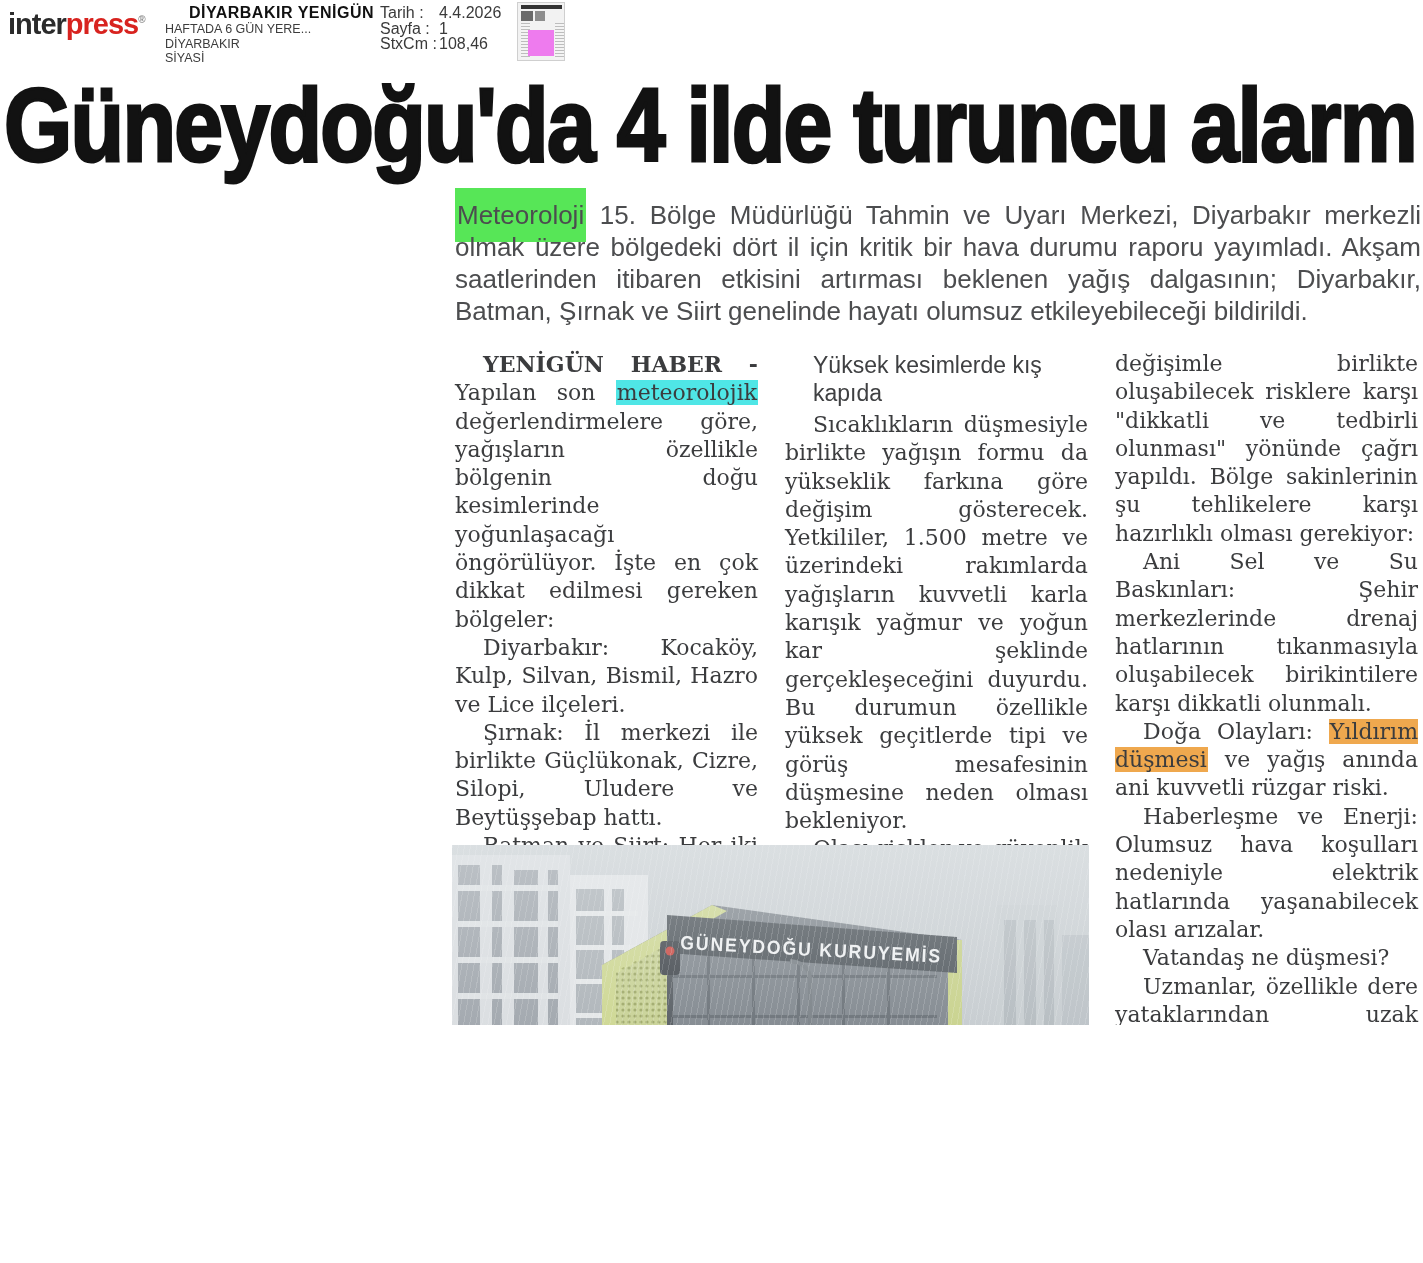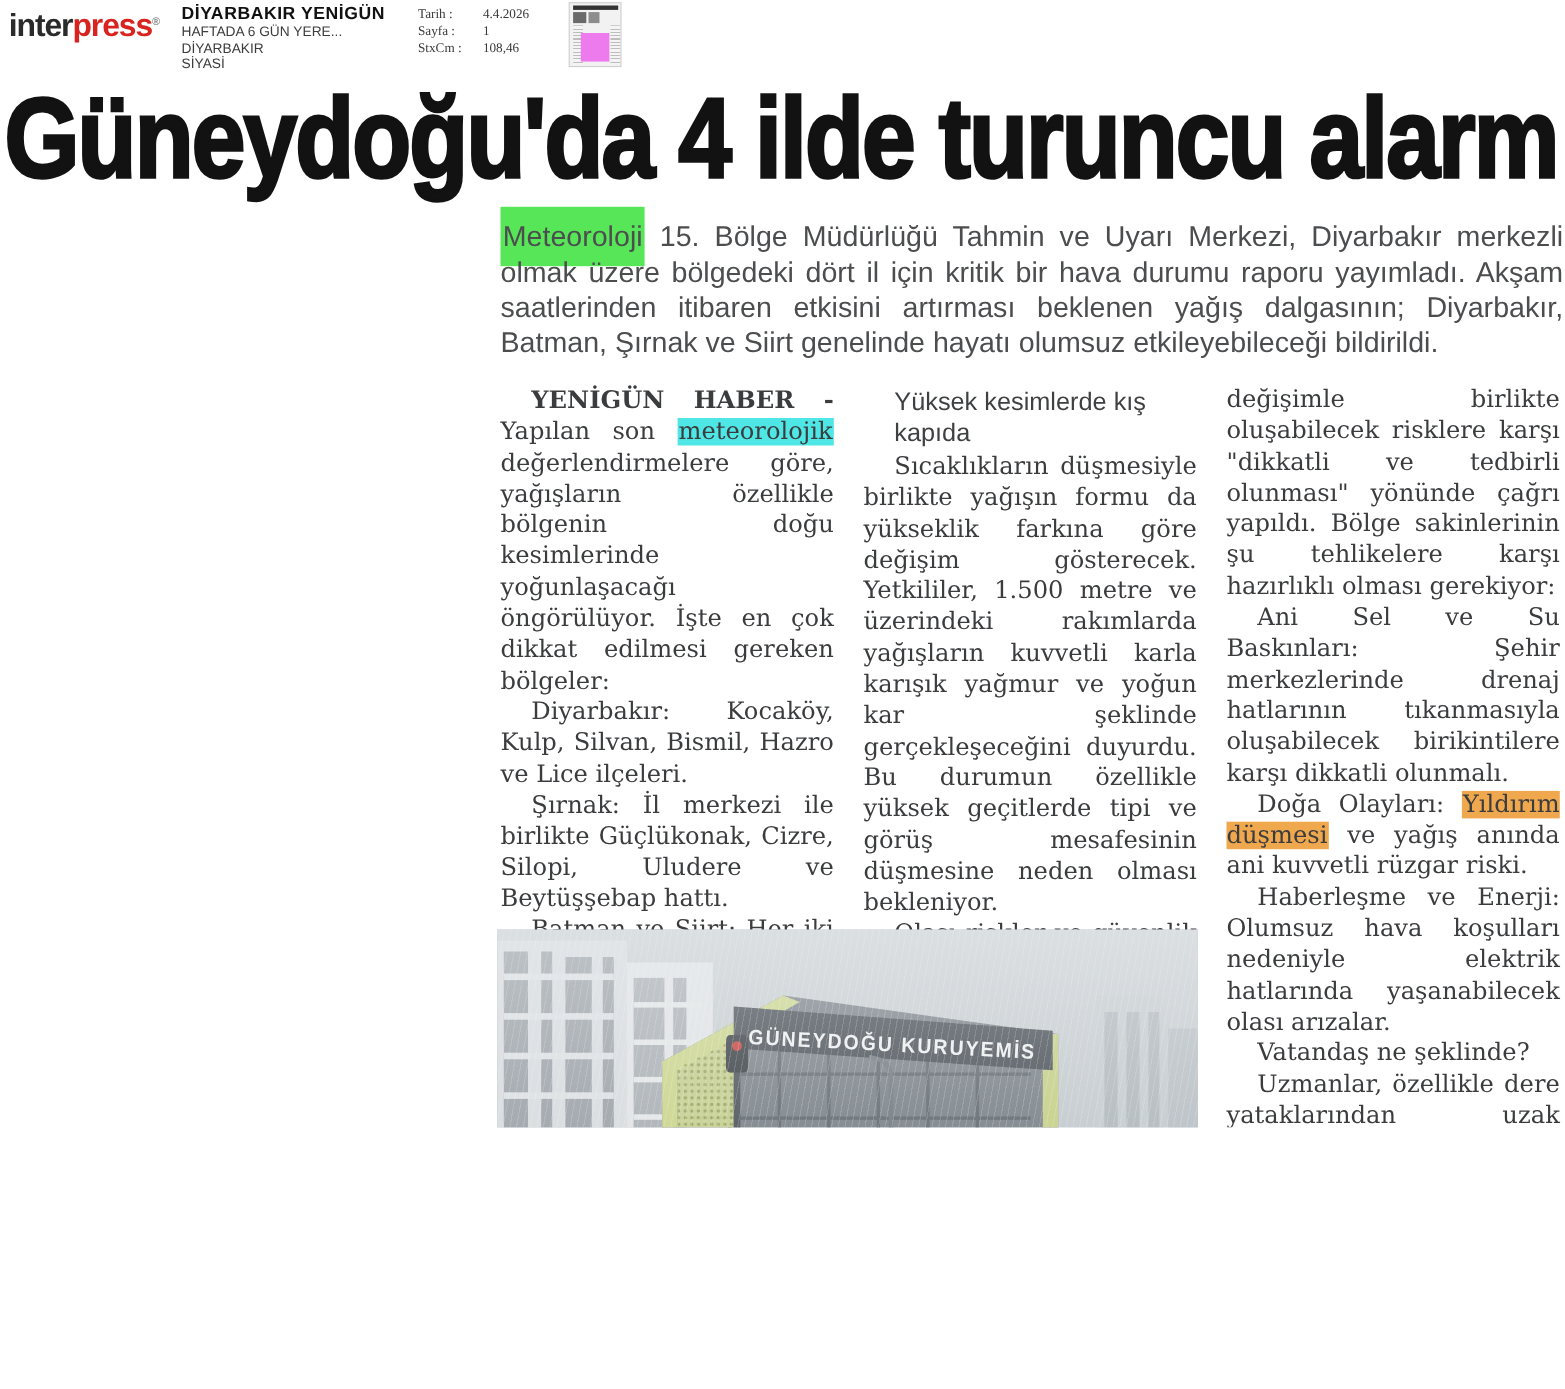--- a/index.html
+++ b/index.html
@@ -8,23 +8,23 @@
   }
   html,body{margin:0;padding:0;background:#ffffff;}
   #canvas{position:relative;width:1423px;height:1025px;background:#fff;overflow:hidden;
           font-family:"Liberation Sans",sans-serif;}
 
   
   .logo{position:absolute;left:8px;top:8px;font-size:29px;font-weight:bold;letter-spacing:-1px;color:#2b2b2b;}
   .logo .red{color:var(--accent-red);}
   .logo sup{font-size:10px;color:#888;}
   .pub{position:absolute;left:165px;top:4px;color:#2e2e2e;}
-  .pub .pub-name{font-size:16px;font-weight:bold;letter-spacing:.5px;color:#111;}
+  .pub .pub-name{font-size:16px;font-weight:bold;letter-spacing:.5px;color:#111;margin-left:24px;}
   .pub .pub-line{font-size:12.5px;color:#3c3c3c;line-height:14.5px;}
-  .meta{position:absolute;left:380px;top:5px;font-size:12px;color:#3a3a3a;font-family:Liberation Serif, serif;}
+  .meta{position:absolute;left:380px;top:5px;font-size:16px;color:#3a3a3a;}
   .meta .mrow{display:flex;line-height:15.5px;}
   .meta .mlabel{width:57px;}
   .meta .mvalue{padding-left:2px;}
   .thumb{position:absolute;left:517px;top:2px;width:48px;height:59px;background:#f2f2f2;
          border:1px solid #cfcfcf;box-sizing:border-box;overflow:hidden;}
   .thumb .t-title{position:absolute;left:3px;top:2px;width:41px;height:4px;background:#333;}
   .thumb .t-img1{position:absolute;left:3px;top:8px;width:12px;height:10px;background:#6a6a6a;}
   .thumb .t-img2{position:absolute;left:17px;top:8px;width:10px;height:10px;background:#8d8d8d;}
   .thumb .t-col{position:absolute;width:9px;background:repeating-linear-gradient(#bdbdbd 0 1px,#f4f4f4 1px 3px);}
   .thumb .t-mag{position:absolute;left:10px;top:27px;width:26px;height:26px;background:var(--magenta);}
@@ -115,21 +115,21 @@
       <h3 class="subhead"><span>Yüksek kesimlerde kış kapıda</span></h3>
       <p class="para"><span>Sıcaklıkların düşmesiyle birlikte yağışın formu da yükseklik farkına göre değişim gösterecek. Yetkililer, 1.500 metre ve üzerindeki rakımlarda yağışların kuvvetli karla karışık yağmur ve yoğun kar şeklinde gerçekleşeceğini duyurdu. Bu durumun özellikle yüksek geçitlerde tipi ve görüş mesafesinin düşmesine neden olması bekleniyor.</span></p>
       <p class="para"><span>Olası riskler ve güvenlik uyarıları</span></p>
       <p class="para"><span>Hava durumundaki bu ani</span></p>
     </div>
   <div class="col" id="col-2">
       <p class="para noindent"><span>değişimle birlikte oluşabilecek risklere karşı "dikkatli ve tedbirli olunması" yönünde çağrı yapıldı. Bölge sakinlerinin şu tehlikelere karşı hazırlıklı olması gerekiyor:</span></p>
       <p class="para"><span>Ani Sel ve Su Baskınları: Şehir merkezlerinde drenaj hatlarının tıkanmasıyla oluşabilecek birikintilere karşı dikkatli olunmalı.</span></p>
       <p class="para"><span>Doğa Olayları: </span><span class="hlo">Yıldırım düşmesi</span><span> ve yağış anında ani kuvvetli rüzgar riski.</span></p>
       <p class="para"><span>Haberleşme ve Enerji: Olumsuz hava koşulları nedeniyle elektrik hatlarında yaşanabilecek olası arızalar.</span></p>
-      <p class="para"><span>Vatandaş ne şeklinde?</span></p>
+      <p class="para"><span>Vatandaş ne düşmesi?</span></p>
       <p class="para"><span>Uzmanlar, özellikle dere yataklarından uzak durulmasını, zorunlu olmadıkça gece saatlerinde seyahat edilmemesini ve resmi makamlardan gelecek anlık uyarıların takip edilmesini öneriyor. Bölgedeki belediye ve AFAD ekiplerinin de olası acil durumlara karşı teyakkuz halinde olduğu öğrenildi.</span></p>
     </div>
 
   <div class="photo">
     <svg width="637" height="418" viewBox="0 0 637 418">
       <defs>
         <linearGradient id="sky" x1="0" y1="0" x2="0" y2="1">
           <stop offset="0" stop-color="#cdd2d5"></stop>
             <stop offset="1" stop-color="#b7bdc2"></stop>
         </linearGradient>

